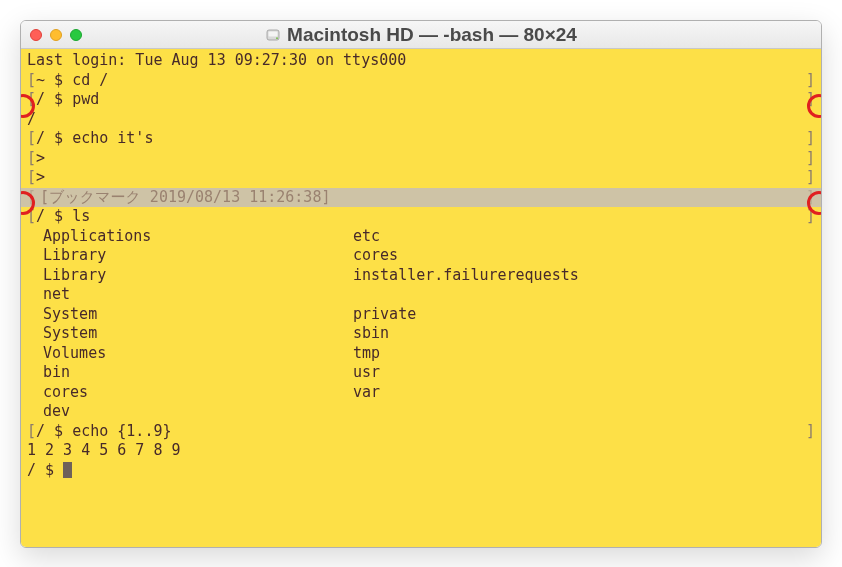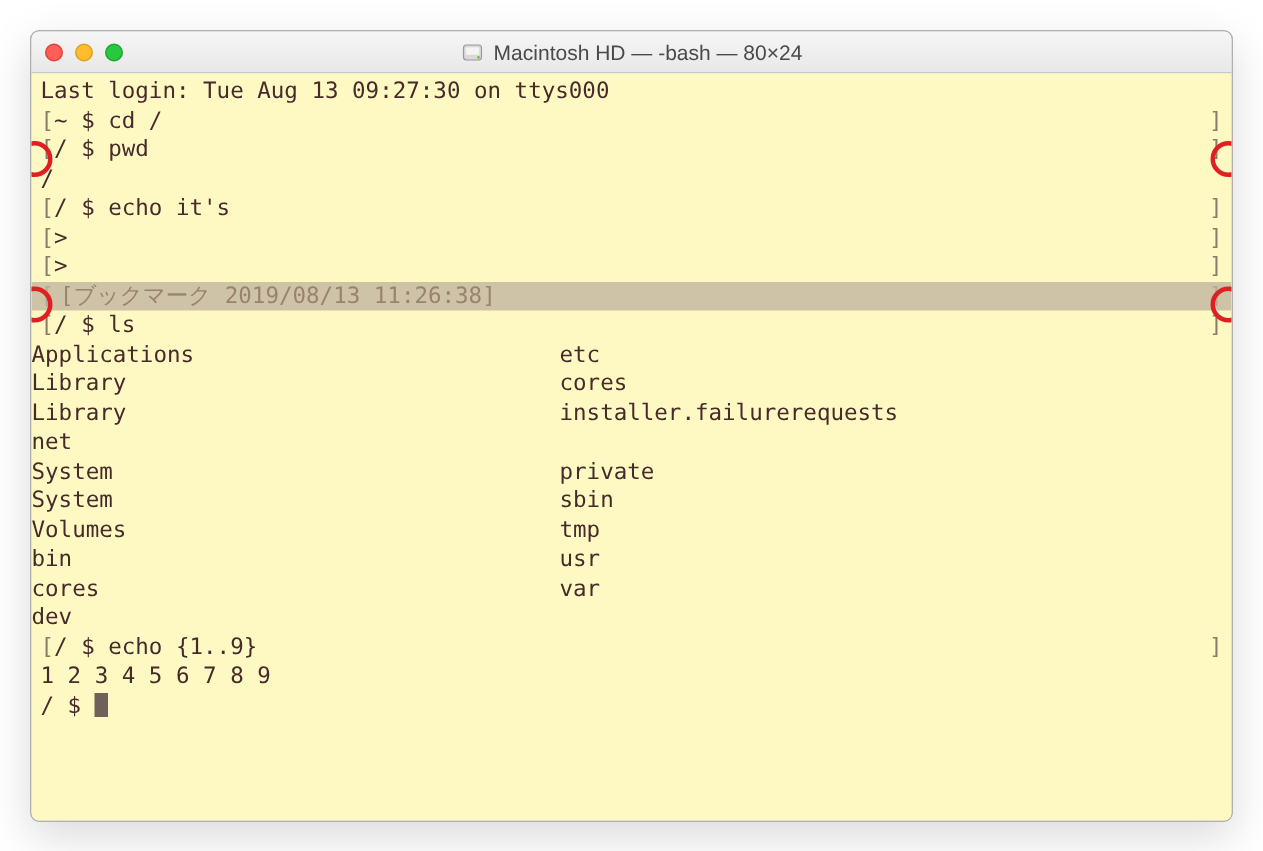--- a/index.html
+++ b/index.html
@@ -47,25 +47,26 @@
     align-items: center;
     gap: 6px;
     pointer-events: none;
   }
   .disk-icon {
     width: 16px; height: 16px;
     display: inline-flex; align-items:center; justify-content:center;
   }
   .disk-icon svg { width:16px; height:16px; }
   .window-title {
-    font-size: 14px;
+    font-size: 19px;
     color: #4a4a4a;
+    font-weight: bold;
   }
   .terminal-body {
-    background: #fef9c3;
+    background: #fde047;
     font-family: "Menlo","Monaco","Consolas",monospace;
     font-size: 15px;
     line-height: 1.3;
     color: #472a2a;
     min-height: 498px;
     padding: 2px 0 6px 0;
     position: relative;
   }
   .term-line {
     display: flex;
@@ -74,22 +75,21 @@
   }
   .lb, .rb { color: #8c7b6c; }
   .term-line .content { flex: 1; }
   .bookmark-line {
     background: #cec3a6;
     color: #9a8270;
     padding: 0 6px;
   }
   .cols {
     display: flex;
-    padding: 0 0;
-    gap: 42px;
+    padding: 0 22px;
   }
   .col1 { width: 310px; }
   .col2 { flex: 1; }
   .cursor-block {
     display: inline-block;
     width: 9px;
     height: 16px;
     background: #6f615a;
     vertical-align: text-bottom;
     margin-bottom: 1px;

